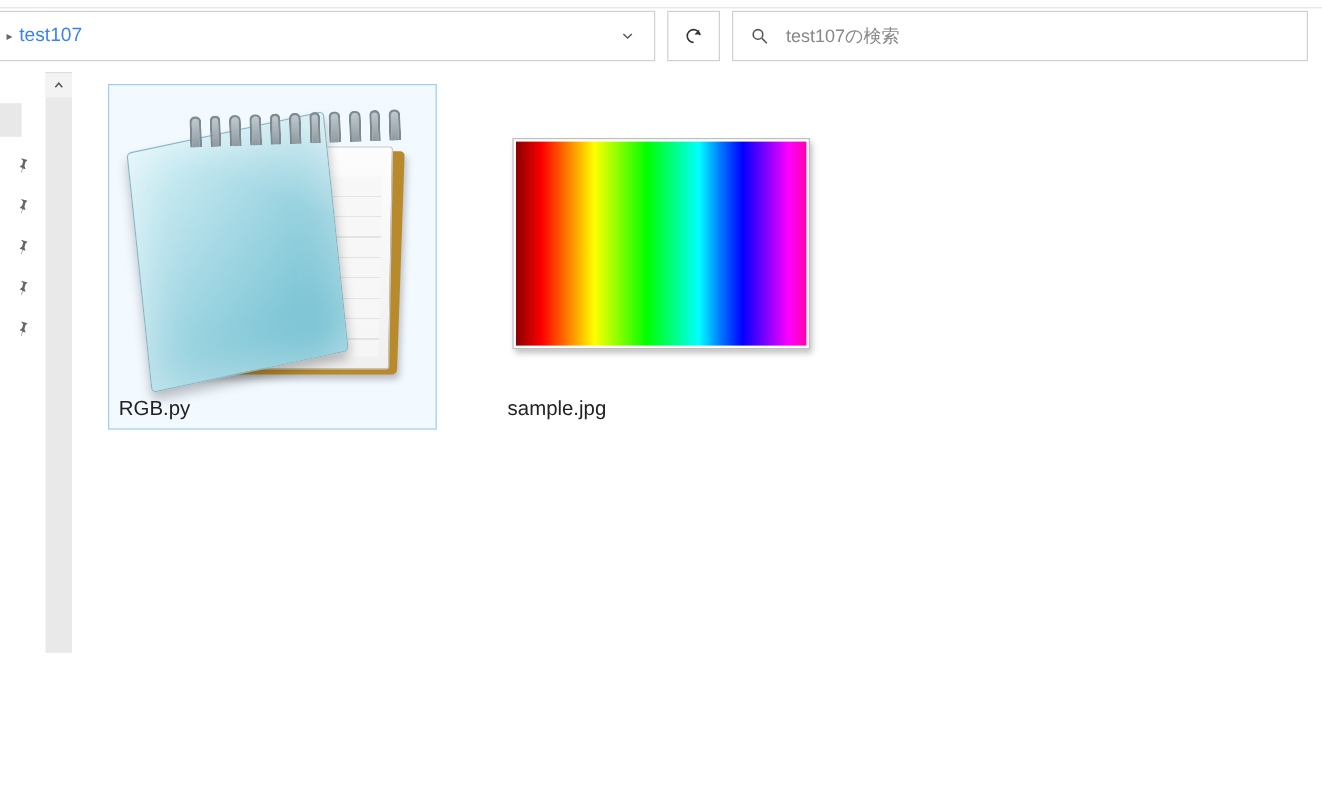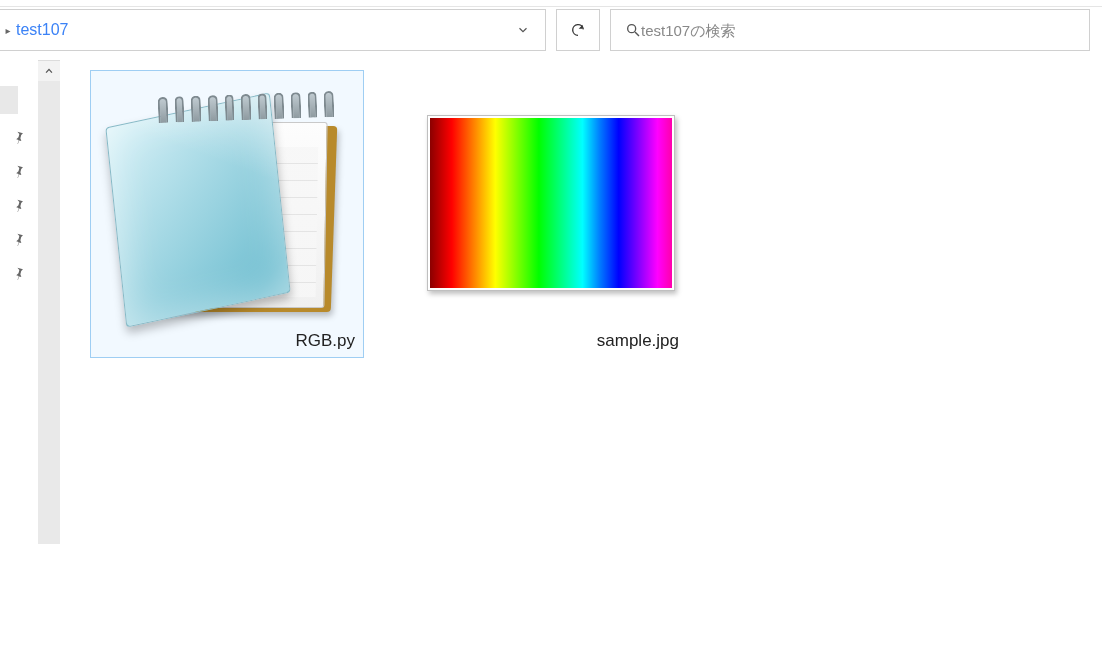--- a/index.html
+++ b/index.html
@@ -69,20 +69,21 @@
     color: #333;
   }
   .refresh-btn svg { width: 16px; height: 16px; }
   .search-box {
     flex: 0 0 480px;
     display: flex;
     align-items: center;
     border: 1px solid #d0d0d0;
     background: #fff;
     padding: 0 14px;
+    gap: 14px;
   }
   .search-box svg { width: 16px; height: 16px; color: #555; }
   .search-input {
     flex: 1;
     border: none;
     outline: none;
     font-size: 15px;
     color: #333;
     background: transparent;
   }
@@ -137,21 +138,21 @@
     left: 30px; top: 10px;
     display: flex;
     align-items: flex-start;
     gap: 50px;
   }
   .file-item {
     width: 274px;
     height: 288px;
     display: flex;
     flex-direction: column;
-    align-items: flex-end;
+    align-items: flex-start;
     justify-content: flex-end;
     padding: 10px 8px 6px 8px;
     border: 1px solid transparent;
   }
   .file-item.selected {
     border: 1px solid #9fcef3;
     background: rgba(204,232,255,0.25);
   }
   .file-thumb {
     flex: 1 1 auto;

